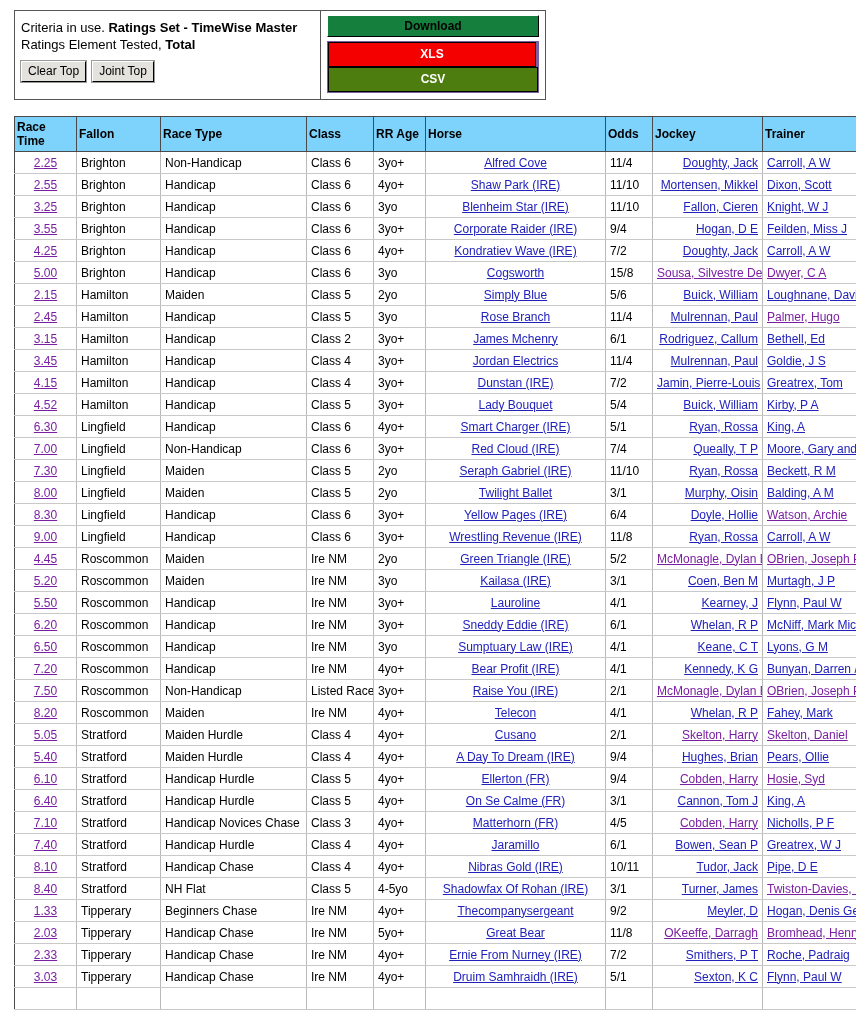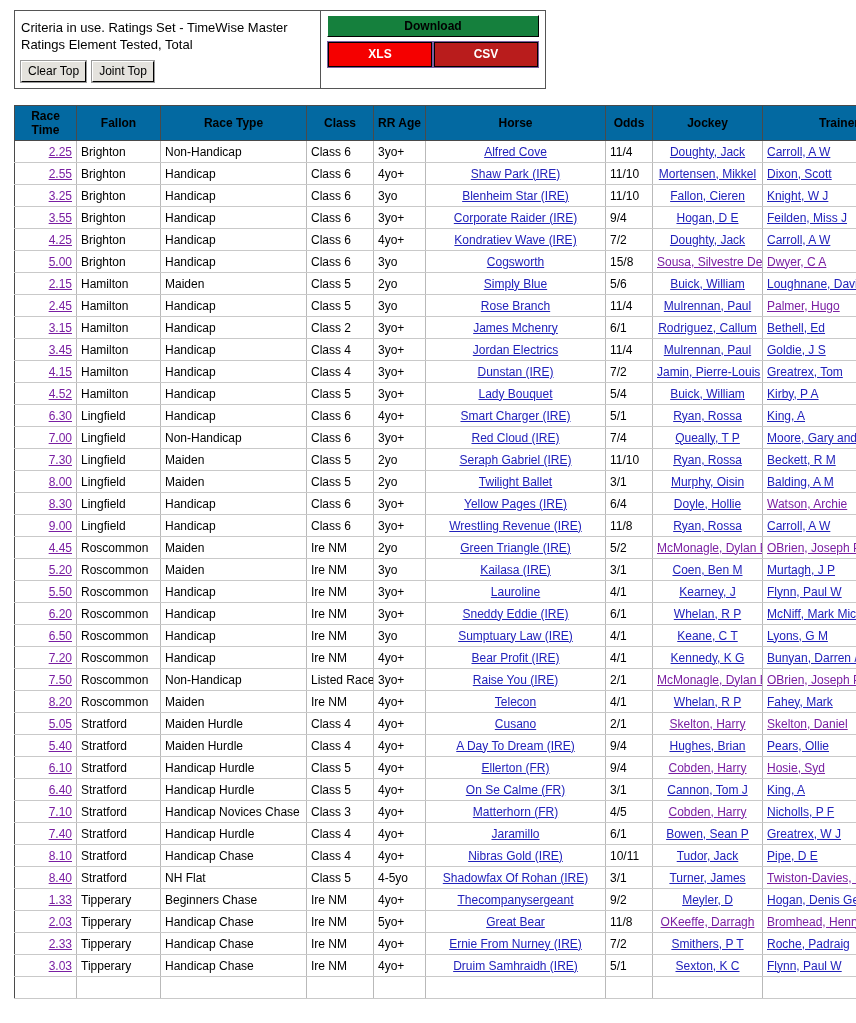--- a/index.html
+++ b/index.html
@@ -30,21 +30,21 @@
   .criteria-box {
     width: 306px;
     padding: 8px 6px 6px 6px;
     border-right: 1px solid #555;
     box-sizing: border-box;
   }
   .criteria-line {
     font-size: 13px;
     line-height: 17px;
   }
-  .criteria-line b { font-weight: normal; }
+  .criteria-line b { font-weight: bold; }
   .rank-row {
     margin-top: 14px;
   }
   .btn3d {
     display: inline-block;
     border: 1px solid #000;
     border-top-color: #fff;
     border-left-color: #fff;
     background: #e4e2dd;
     padding: 2px 6px 3px 6px;
@@ -69,72 +69,73 @@
     text-align: center;
     font-weight: bold;
     font-size: 12px;
     padding: 3px 0 3px 0;
   }
   .dl-buttons {
     display: flex;
     margin-top: 4px;
     border: 1px solid #7a5fa0;
     background: #7a5fa0;
+    flex-direction: column;
   }
   .dl-btn {
     flex: 1 1 50%;
     text-align: center;
     font-weight: bold;
     color: #ffffff;
     font-size: 12px;
     padding: 4px 0 5px 0;
     border: 1px solid #000;
     cursor: pointer;
   }
   .dl-xls { background: #f50000; margin-right: 2px; }
-  .dl-csv { background: #b91c1c; }
+  .dl-csv { background: #4d7c0f; }
 
   
   .table-wrap {
     margin: 16px 0 0 14px;
     width: 836px;
   }
   table.rt {
     border-collapse: collapse;
     width: 836px;
     table-layout: fixed;
   }
   table.rt th {
     border: 1px solid #4a4a4a;
-    background: #0369a1;
+    background: #7dd3fc;
     font-size: 12px;
     font-weight: bold;
     padding: 3px 2px;
-    text-align: center;
+    text-align: left;
   }
   table.rt td {
     border: 1px solid #c9c9c9;
     border-left: 1px solid #b9b9b9;
     border-right: 1px solid #b9b9b9;
     font-size: 12px;
     padding: 2px 4px;
     height: 17px;
     white-space: nowrap;
     overflow: hidden;
   }
   table.rt tr td:first-child { border-left: 1px solid #4a4a4a; }
   table.rt tr td:last-child { border-right: 1px solid #4a4a4a; }
-  .c-time   { width: 57px;  text-align: right; }
+  .c-time   { width: 57px;  text-align: center; }
   .c-track  { width: 79px;  text-align: left; }
   .c-type   { width: 141px; text-align: left; }
   .c-class  { width: 62px;  text-align: left; }
   .c-age    { width: 47px;  text-align: left; }
   .c-horse  { width: 175px; text-align: center; }
   .c-odds   { width: 42px;  text-align: left; }
-  .c-jockey { width: 105px; text-align: center; }
+  .c-jockey { width: 105px; text-align: right; }
   .c-train  { width: 148px; text-align: left; }
   a.lnk {
     color: #2222bb;
     text-decoration: underline;
     cursor: pointer;
   }
   a.lnk.vis { color: #7a1fa2; }
   .nolink { color: #000; }
 </style>
 </head>

